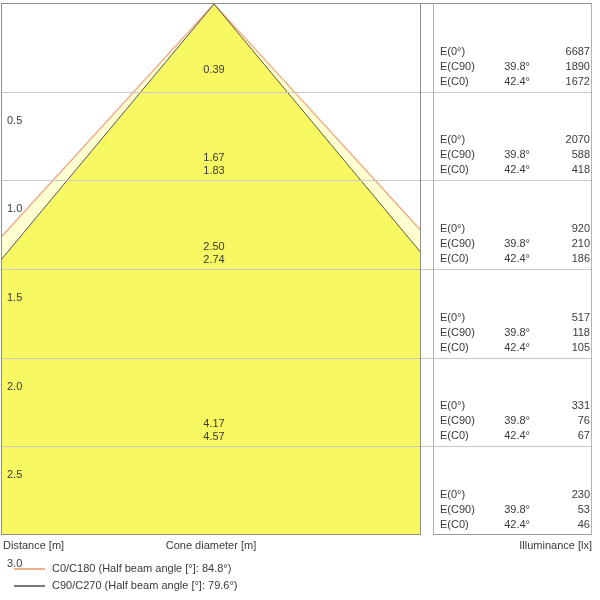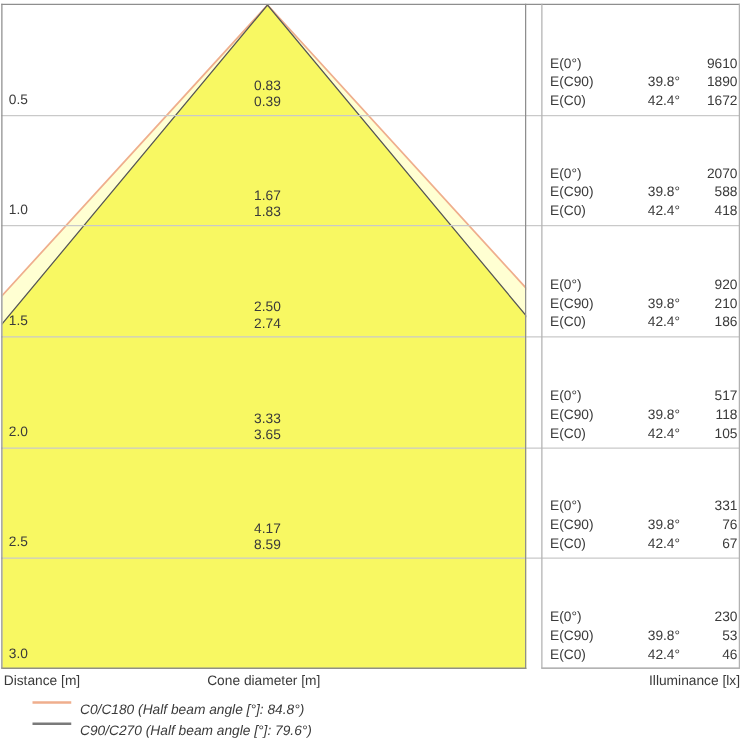--- a/index.html
+++ b/index.html
@@ -9,40 +9,40 @@
   
   #cone-svg{position:absolute;left:2px;top:4px;z-index:1;}
   .gridline{position:absolute;left:1px;width:591px;height:1px;background:#c9c9c9;z-index:2;}
   .g1{top:92px}.g2{top:180px}.g3{top:269px}.g4{top:358px}.g5{top:446px}
   #chart-border{position:absolute;left:1px;top:3px;width:420px;height:532px;box-sizing:border-box;
     border-left:1px solid #8e8e8e;border-right:1px solid #8e8e8e;border-bottom:1px solid #8e8e8e;z-index:3;pointer-events:none;}
   #illum-border{position:absolute;left:433px;top:3px;width:159px;height:532px;box-sizing:border-box;
     border-left:1px solid #b2b2b2;border-right:1px solid #b2b2b2;border-bottom:1px solid #9a9a9a;z-index:3;pointer-events:none;}
   #top-line{position:absolute;left:1px;top:3px;width:591px;height:1px;background:#8e8e8e;z-index:3;}
   
-  .dist{position:absolute;left:7px;height:14px;line-height:14px;z-index:4;}
+  .dist{position:absolute;left:7px;height:14px;line-height:14px;z-index:4;margin-top:40px;}
   .d1{top:73px}.d2{top:161px}.d3{top:250px}.d4{top:339px}.d5{top:427px}.d6{top:516px}
   
   .cone-lbl{position:absolute;left:14px;width:400px;text-align:center;line-height:13px;z-index:4;}
   .c1{top:63px}.c2{top:151px}.c3{top:240px}.c4{top:329px}.c5{top:417px}.c6{top:506px}
   
   #illum-box{position:absolute;left:433px;top:3px;width:159px;height:532px;z-index:4;}
   .eblock{position:absolute;left:0;width:159px;}
   .e1{top:41px}.e2{top:129px}.e3{top:218px}.e4{top:307px}.e5{top:395px}.e6{top:484px}
-  .erow{display:flex;padding:0 2px 0 7px;height:15px;line-height:15px;gap:14px;}
+  .erow{display:flex;padding:0 2px 0 7px;height:15px;line-height:15px;}
   .el{width:48px;text-align:left;}
   .ea{width:42px;text-align:right;}
   .ev{flex:1;text-align:right;}
   
   .axis-lbl{position:absolute;top:538px;height:14px;line-height:14px;z-index:4;}
   #lbl-distance{left:3px;}
   #lbl-cone{left:1px;width:420px;text-align:center;}
   #lbl-illum{left:433px;width:159px;text-align:right;}
   
-  .legend-row{position:absolute;left:26px;height:15px;line-height:15px;z-index:4;display:flex;font-style:italic;}
+  .legend-row{position:absolute;left:14px;height:15px;line-height:15px;z-index:4;display:flex;align-items:center;}
   .lg1{top:561px}.lg2{top:578px}
   .swatch{display:inline-block;width:31px;height:2px;margin-right:7px;}
 </style>
 </head>
 <body>
 
 <div id="stage">
 
   <svg id="cone-svg" width="419" height="531" viewBox="0 0 419 531">
     <polygon points="212,0 -273,531 697,531" stroke-width="1.4" fill="#ffffd2" stroke="#efae8d"></polygon>
@@ -60,47 +60,42 @@
   <div id="illum-border"></div>
 
   <div class="dist d1">0.5</div>
   <div class="dist d2">1.0</div>
   <div class="dist d3">1.5</div>
   <div class="dist d4">2.0</div>
   <div class="dist d5">2.5</div>
   <div class="dist d6">3.0</div>
 
   <div class="cone-lbl c1">
-    <div>0.83</div>
     <div>0.39</div>
   </div>
   <div class="cone-lbl c2">
     <div>1.67</div>
     <div>1.83</div>
   </div>
   <div class="cone-lbl c3">
     <div>2.50</div>
     <div>2.74</div>
   </div>
-  <div class="cone-lbl c4">
-    <div>3.33</div>
-    <div>3.65</div>
-  </div>
   <div class="cone-lbl c5">
     <div>4.17</div>
-    <div>8.59</div>
+    <div>4.57</div>
   </div>
 
   <div id="illum-box">
 
     <div class="eblock e1">
       <div class="erow">
         <span class="el">E(0°)</span>
         <span class="ea"></span>
-        <span class="ev">9610</span>
+        <span class="ev">6687</span>
       </div>
       <div class="erow">
         <span class="el">E(C90)</span>
         <span class="ea">39.8°</span>
         <span class="ev">1890</span>
       </div>
       <div class="erow">
         <span class="el">E(C0)</span>
         <span class="ea">42.4°</span>
         <span class="ev">1672</span>

